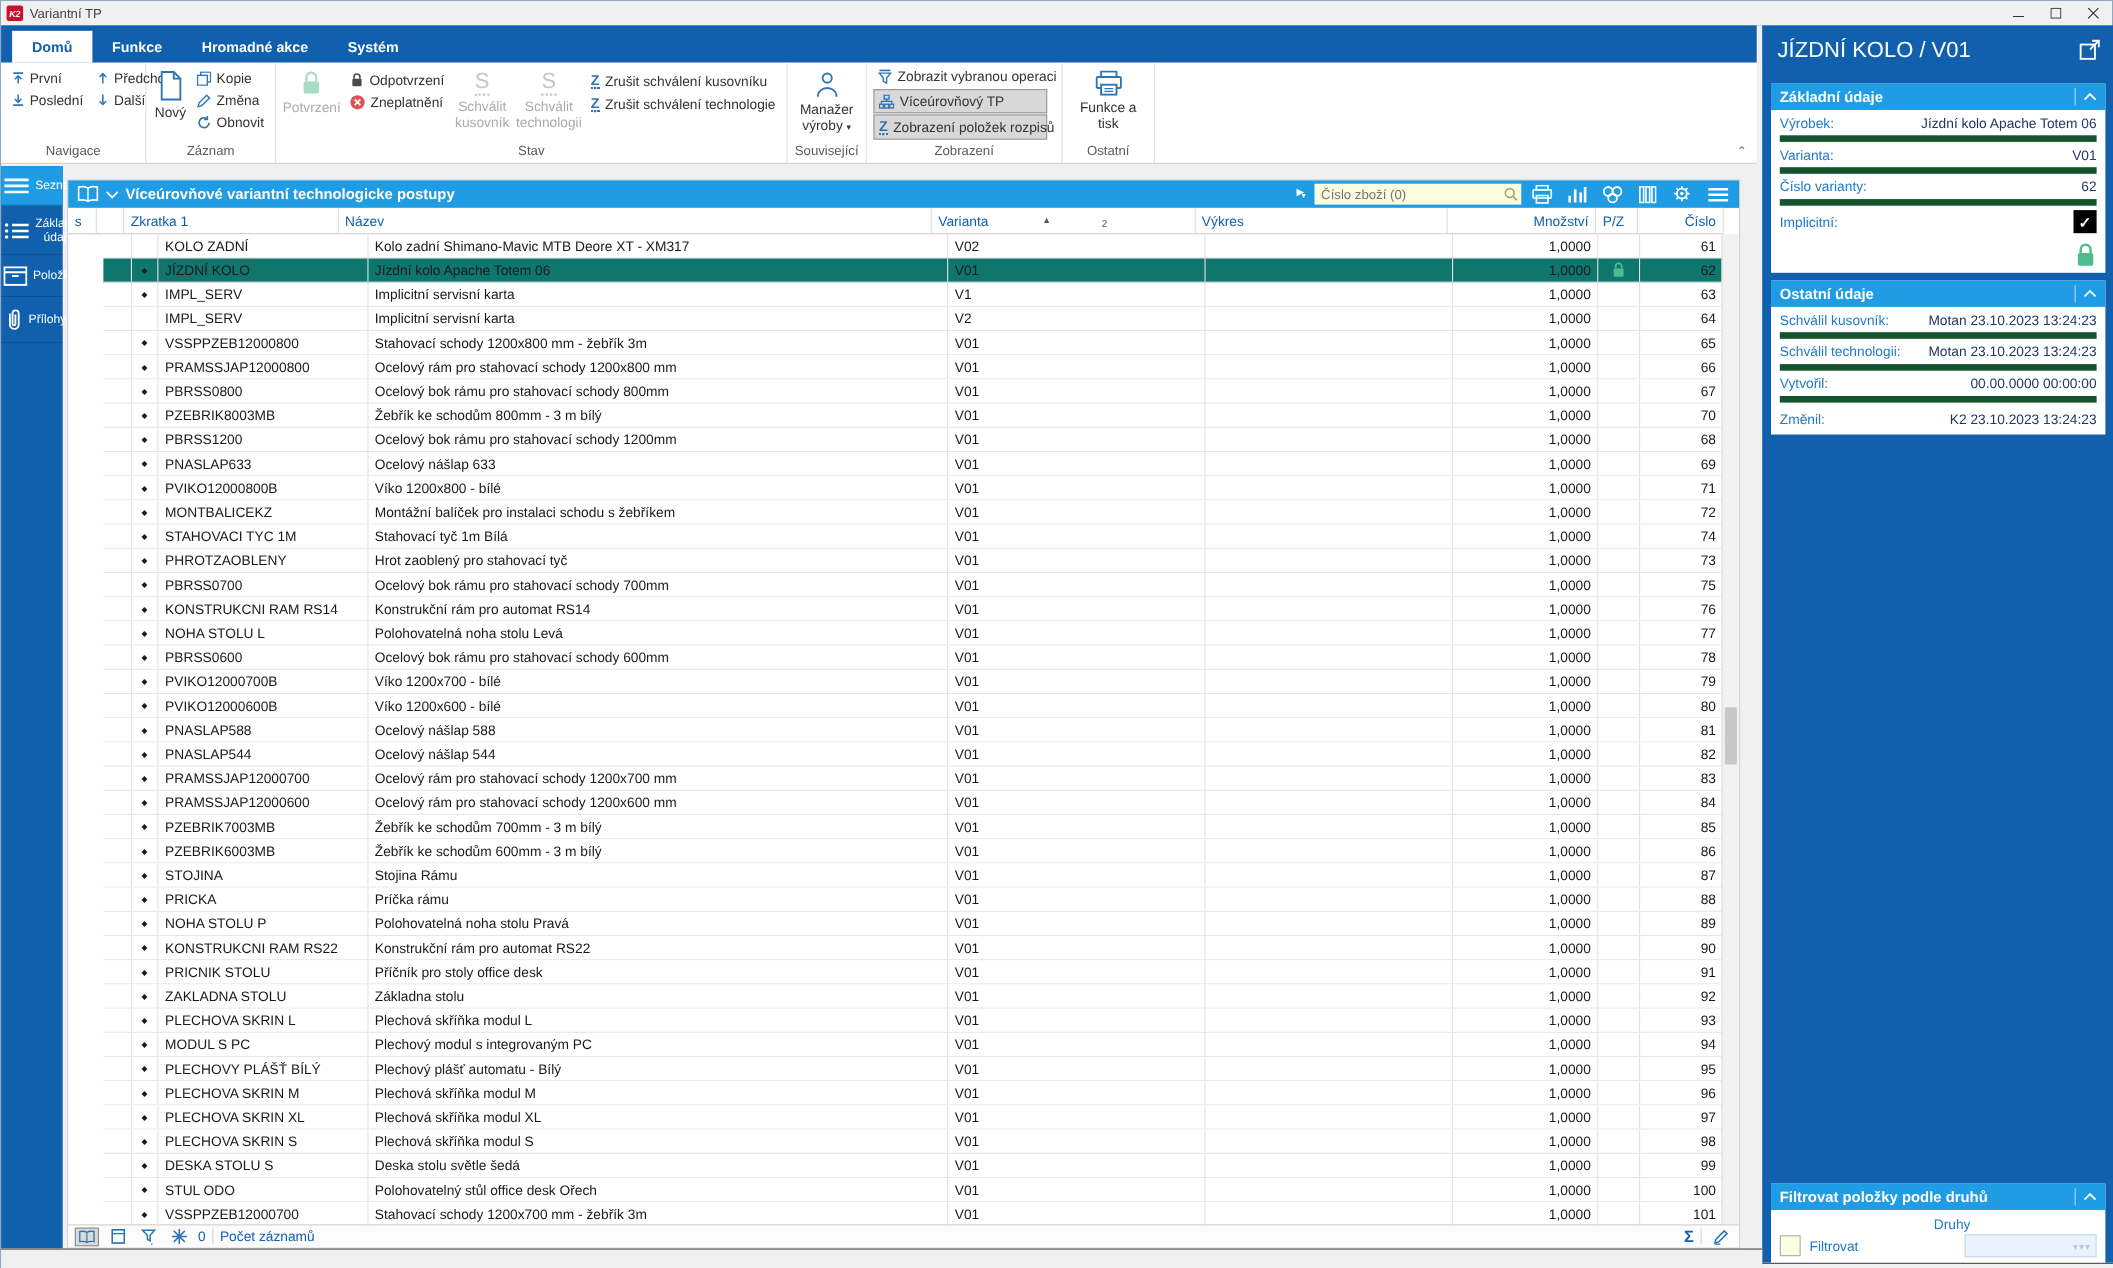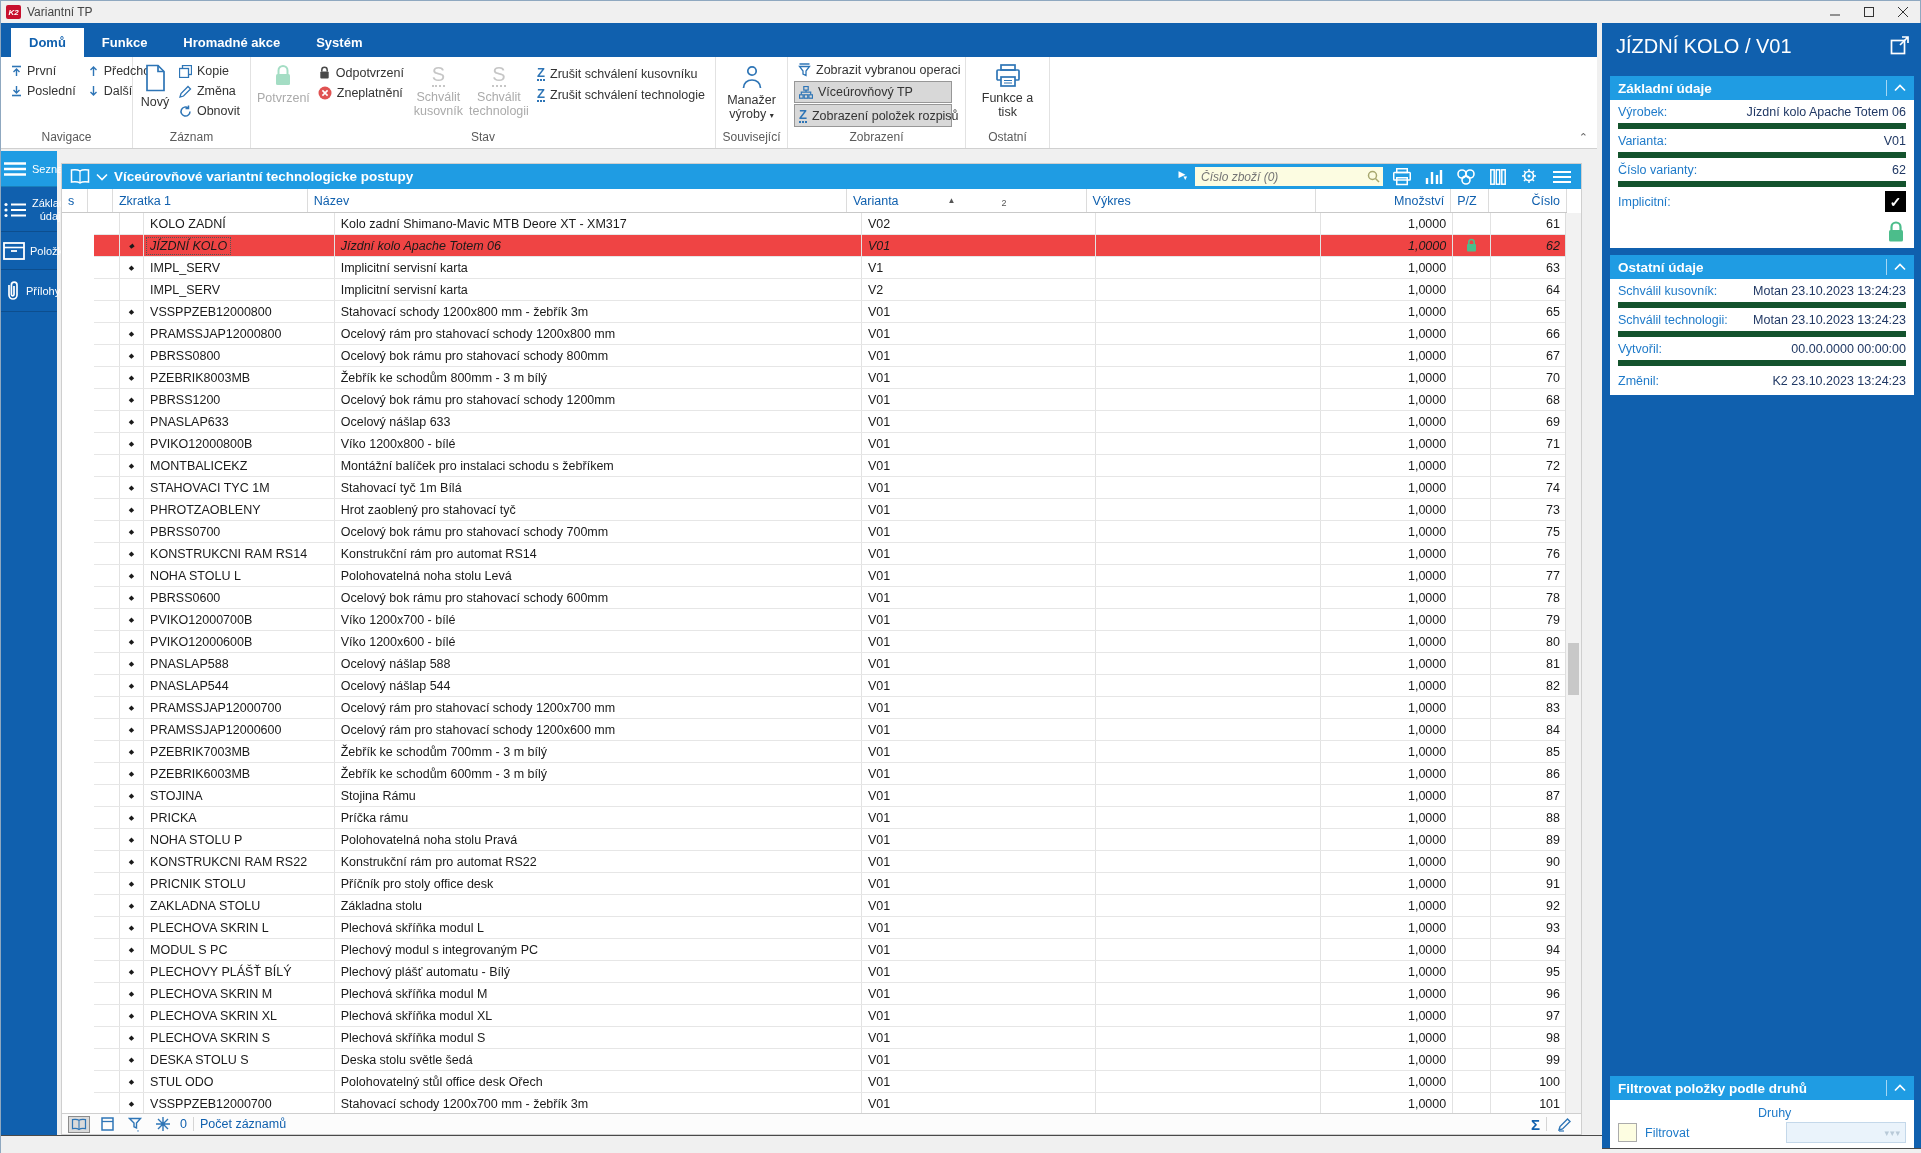--- a/index.html
+++ b/index.html
@@ -60,37 +60,37 @@
   
   .grid { position:absolute; left:60px; top:162px; width:1521px; height:972px; background:#fff;
     border:1px solid #CFCFCF; }
   .ghead { position:absolute; left:0; top:0; width:100%; height:25px; background:#1F9CE3;
     display:flex; align-items:center; color:#fff; padding:0 6px 0 8px; gap:6px; }
   .ghead .gtitle { font-size:13.5px; font-weight:bold; white-space:nowrap; }
   .ghead .spacer { flex:1; }
   .play-ic { font-size:9px; line-height:1; position:relative; top:-2px; }
   .play-ic .dn { font-size:7px; position:relative; top:3px; left:-2px; }
   .gsearch { width:188px; height:19px; background:#FCFCE1; border:none; font-size:12px;
-    font-style:italic; color:#6e6e48; padding:0 8px 0 6px; outline:none; }
+    color:#6e6e48; padding:0 8px 0 6px; outline:none; }
   .search-wrap { position:relative; display:flex; align-items:center; }
   .search-wrap svg { position:absolute; right:3px; }
   .hicon { display:inline-flex; align-items:center; justify-content:center; width:26px; height:21px; }
 
   .colheads { position:absolute; left:0; top:25px; width:1505px; height:24px; background:#fff;
     border-bottom:1px solid #C9C9C9; display:flex; font-size:12.5px; color:#1060AE; }
   .ch { border-right:1px solid #DCDCDC; display:flex; align-items:center; padding:0 6px;
     overflow:hidden; white-space:nowrap; }
   .ch.right { justify-content:flex-end; }
   .sortmark { font-size:8px; color:#555; margin-left:5px; }
   .sortnum { font-size:9px; color:#555; margin-left:2px; position:relative; top:2px; }
 
   .rows { position:absolute; left:0; top:49px; width:1505px; height:902px; overflow:hidden; }
   .trow { display:flex; height:22px; border-bottom:1px solid #E6E6E6; font-size:12.5px; color:#1a1a1a;
     background:#fff;margin-left:32px; }
-  .trow.sel { background:#ef4444;font-style:italic; }
+  .trow.sel { background:#0f766e; }
   .c { border-right:1px solid #E2E2E2; display:flex; align-items:center; padding:0 6px;
     overflow:hidden; white-space:nowrap; }
   .c-s  { width:26px; }  .c-m { width:25px; justify-content:center; padding:0; }
   .c-z  { width:195px; } .c-n { width:540px; } .c-v { width:240px; } .c-vy { width:230px; }
   .c-mn { width:135px; justify-content:flex-end; } .c-pz { width:38px; justify-content:center; }
   .c-ci { width:78px; justify-content:flex-end; }
   .ch-s { width:26px; } .ch-m { width:25px; } .ch-z { width:195px; } .ch-n { width:540px; }
   .ch-v { width:240px;gap:44px; } .ch-vy { width:230px; } .ch-mn { width:135px; } .ch-pz { width:38px; }
   .ch-ci { width:78px; }
   .diamond { font-size:7px; color:#1a1a1a; display:none; }

